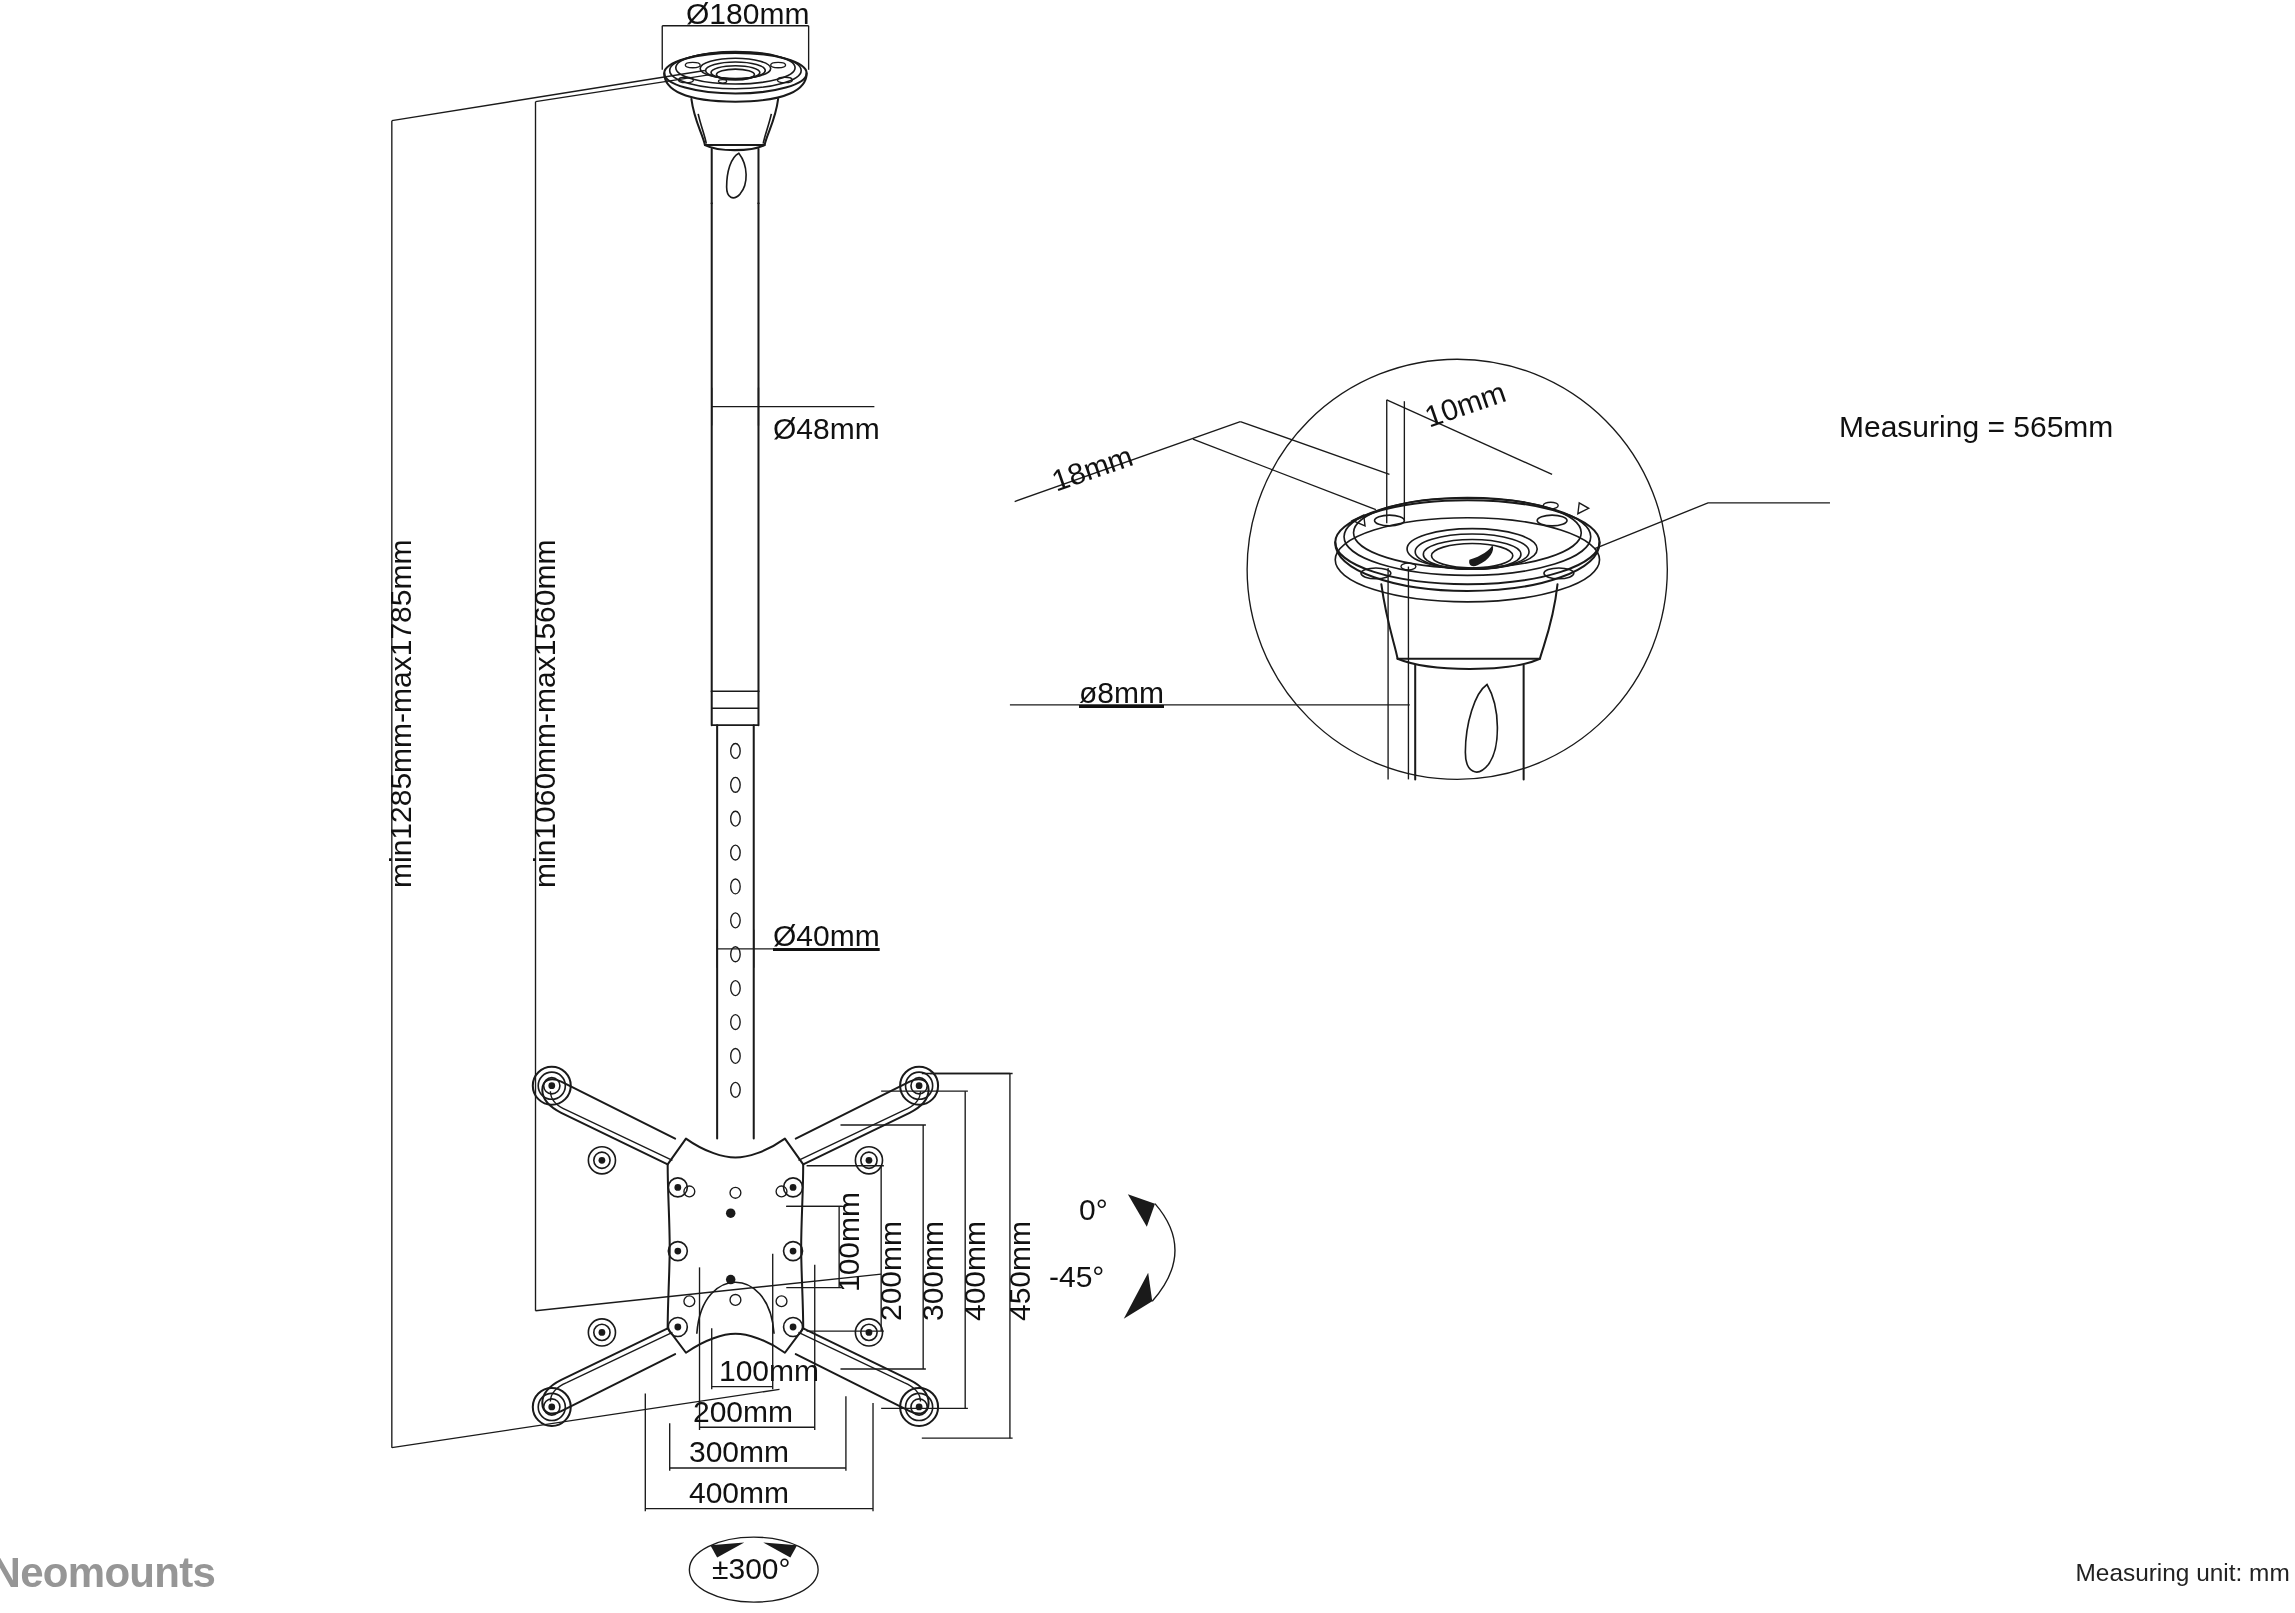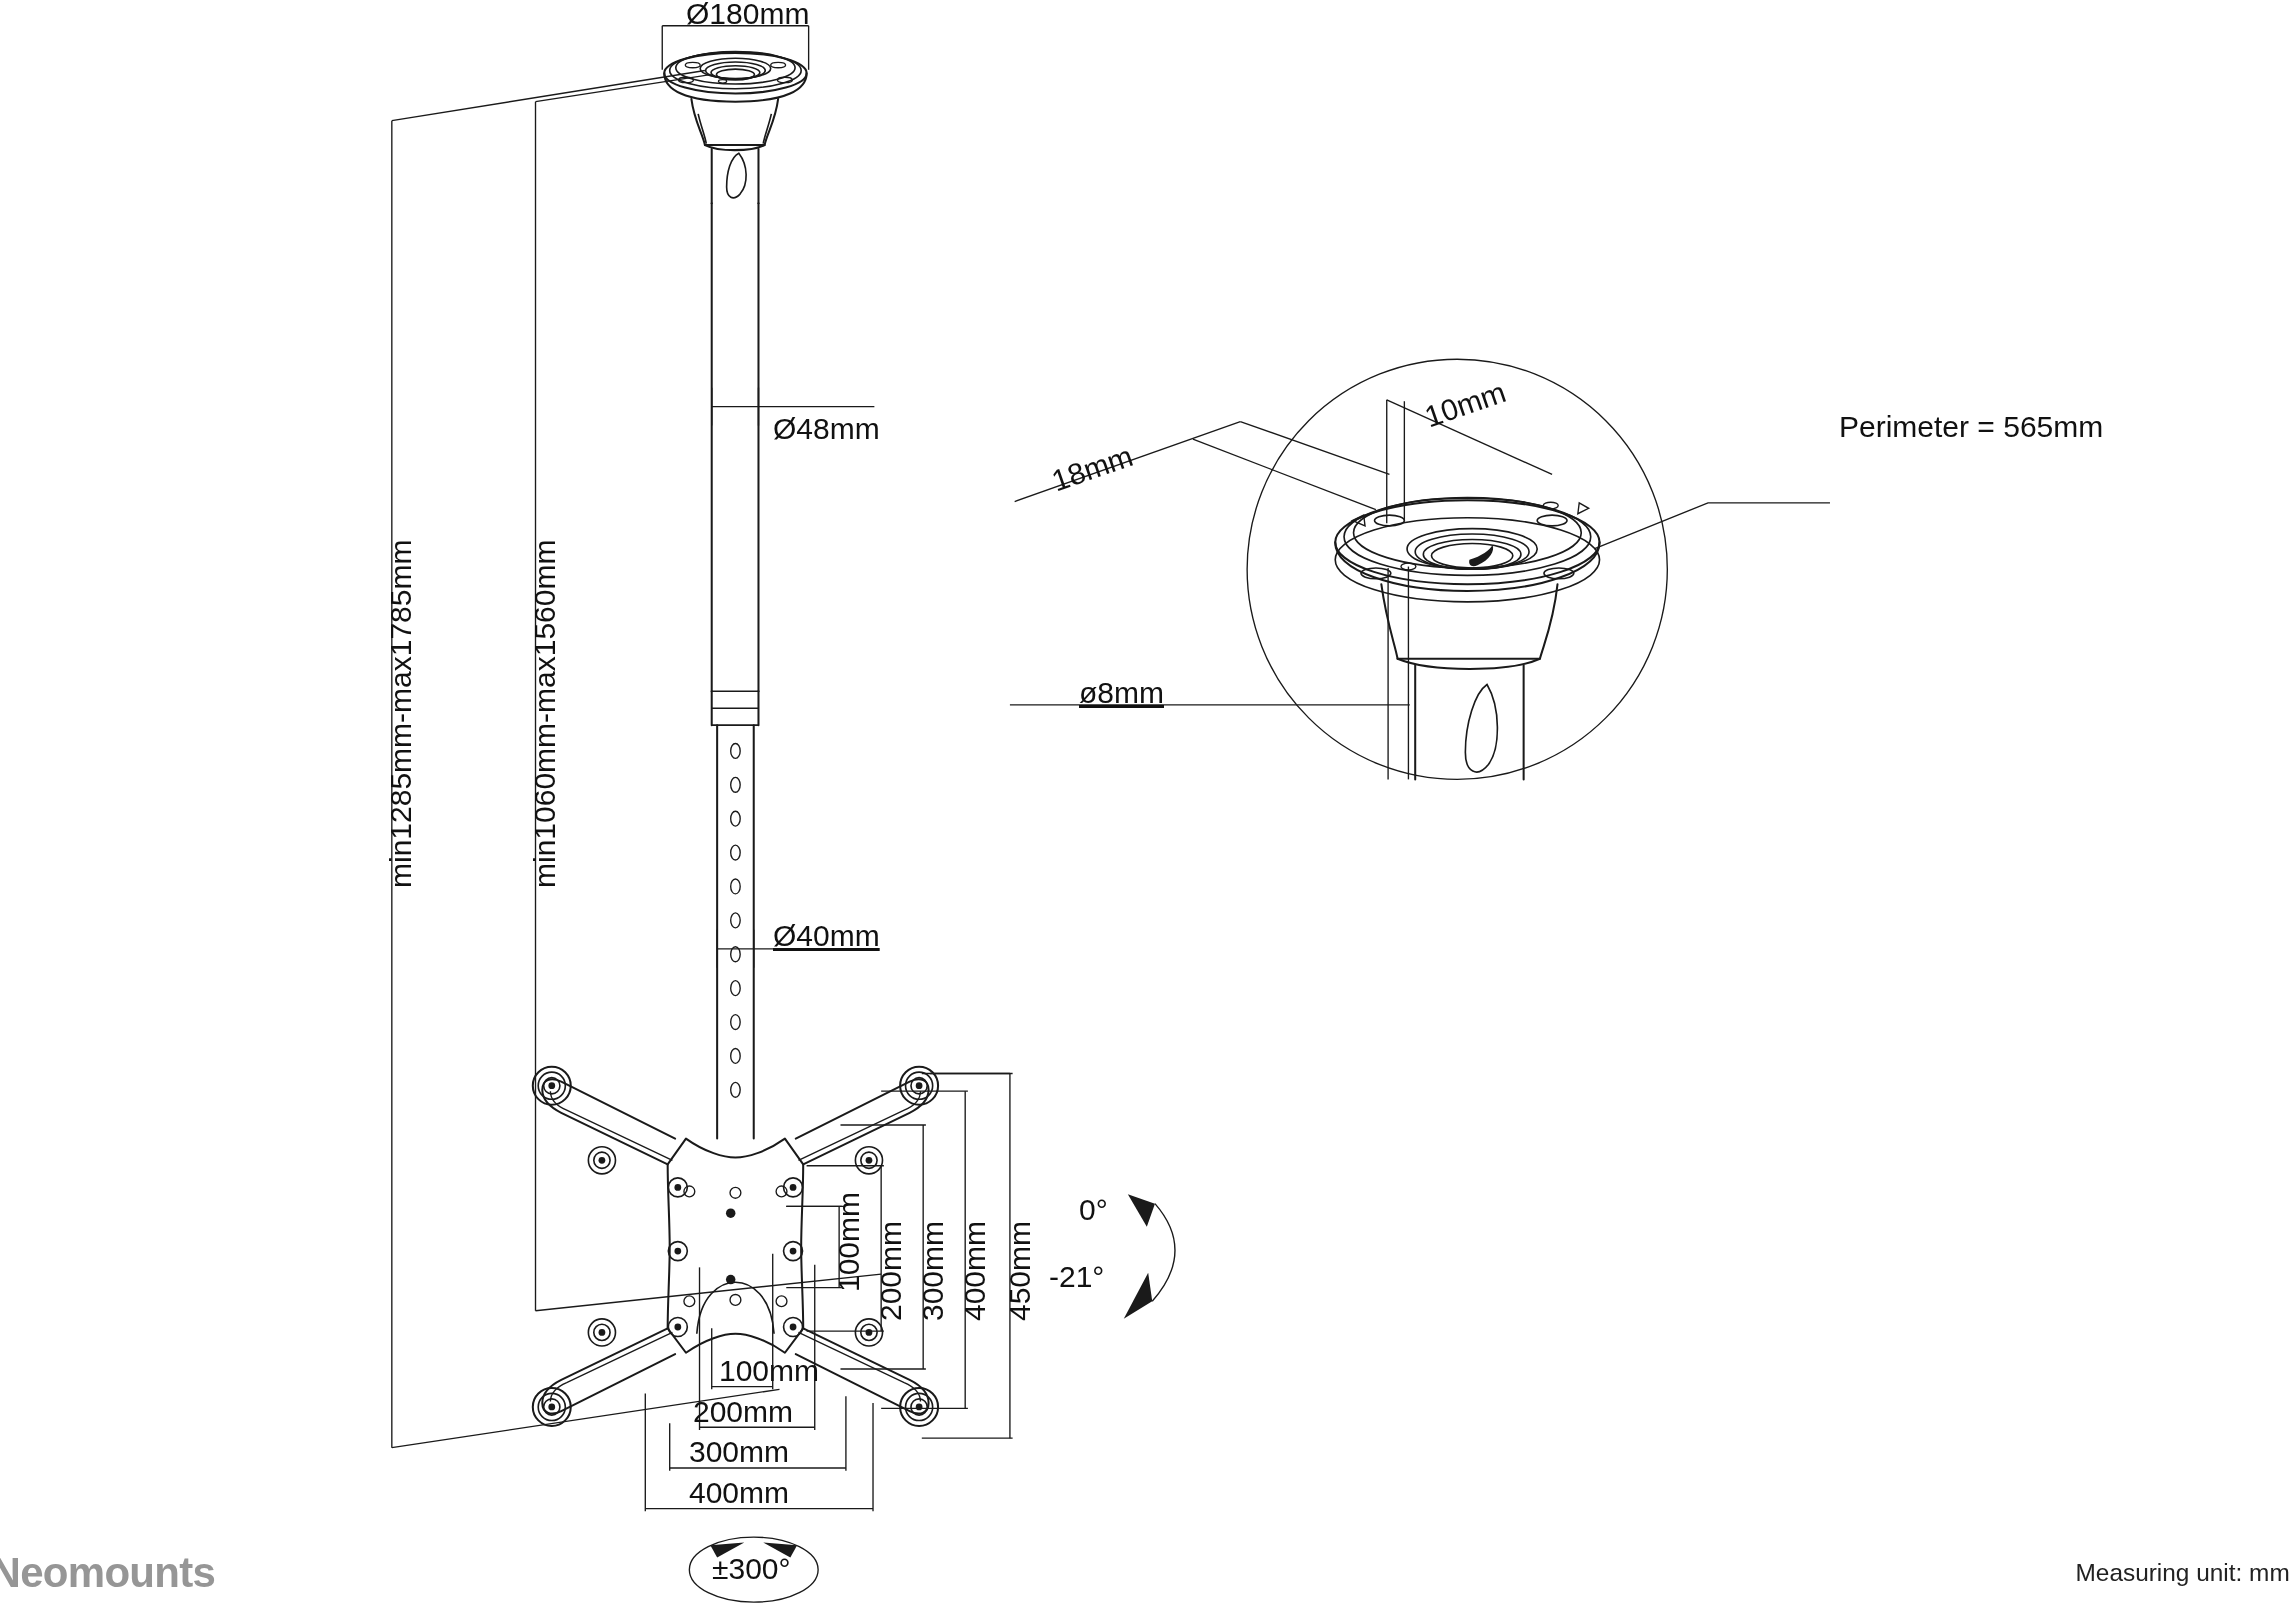--- a/index.html
+++ b/index.html
@@ -313,35 +313,35 @@
   <div class="lbl vdim v-lbl" style="left:386px;top:888px;">min1285mm-max1785mm</div>
 
   <div class="lbl vdim v-lbl" style="left:530px;top:888px;">min1060mm-max1560mm</div>
 
   <div class="lbl dim" style="left:1048px;top:468px;transform:rotate(-19deg);transform-origin:0 0;">18mm</div>
 
   <div class="lbl dim" style="left:1421px;top:404px;transform:rotate(-19deg);transform-origin:0 0;">10mm</div>
 
   <div class="lbl dim" style="left:1079px;top:678px;text-decoration:underline;">ø8mm</div>
 
-  <div class="lbl dim" style="left:1839px;top:412px;">Perimeter = 565mm</div>
+  <div class="lbl dim" style="left:1839px;top:412px;">Measuring = 565mm</div>
 
   <div class="lbl dim" style="left:719px;top:1356px;">100mm</div>
   <div class="lbl dim" style="left:693px;top:1397px;">200mm</div>
   <div class="lbl dim" style="left:689px;top:1437px;">300mm</div>
   <div class="lbl dim" style="left:689px;top:1478px;">400mm</div>
 
   <div class="lbl vdim v-lbl" style="left:834px;top:1292px;">100mm</div>
   <div class="lbl vdim v-lbl" style="left:876px;top:1321px;">200mm</div>
   <div class="lbl vdim v-lbl" style="left:918px;top:1321px;">300mm</div>
   <div class="lbl vdim v-lbl" style="left:960px;top:1321px;">400mm</div>
   <div class="lbl vdim v-lbl" style="left:1005px;top:1321px;">450mm</div>
 
   <div class="lbl dim" style="left:1079px;top:1195px;">0°</div>
-  <div class="lbl dim" style="left:1049px;top:1262px;">-21°</div>
+  <div class="lbl dim" style="left:1049px;top:1262px;">-45°</div>
 
   <div class="lbl dim" style="left:712px;top:1554px;">±300°</div>
 
   <div class="brand">Neomounts</div>
   <div class="unit">Measuring unit: mm</div>
 
 </div>
 
 
 </body></html>

